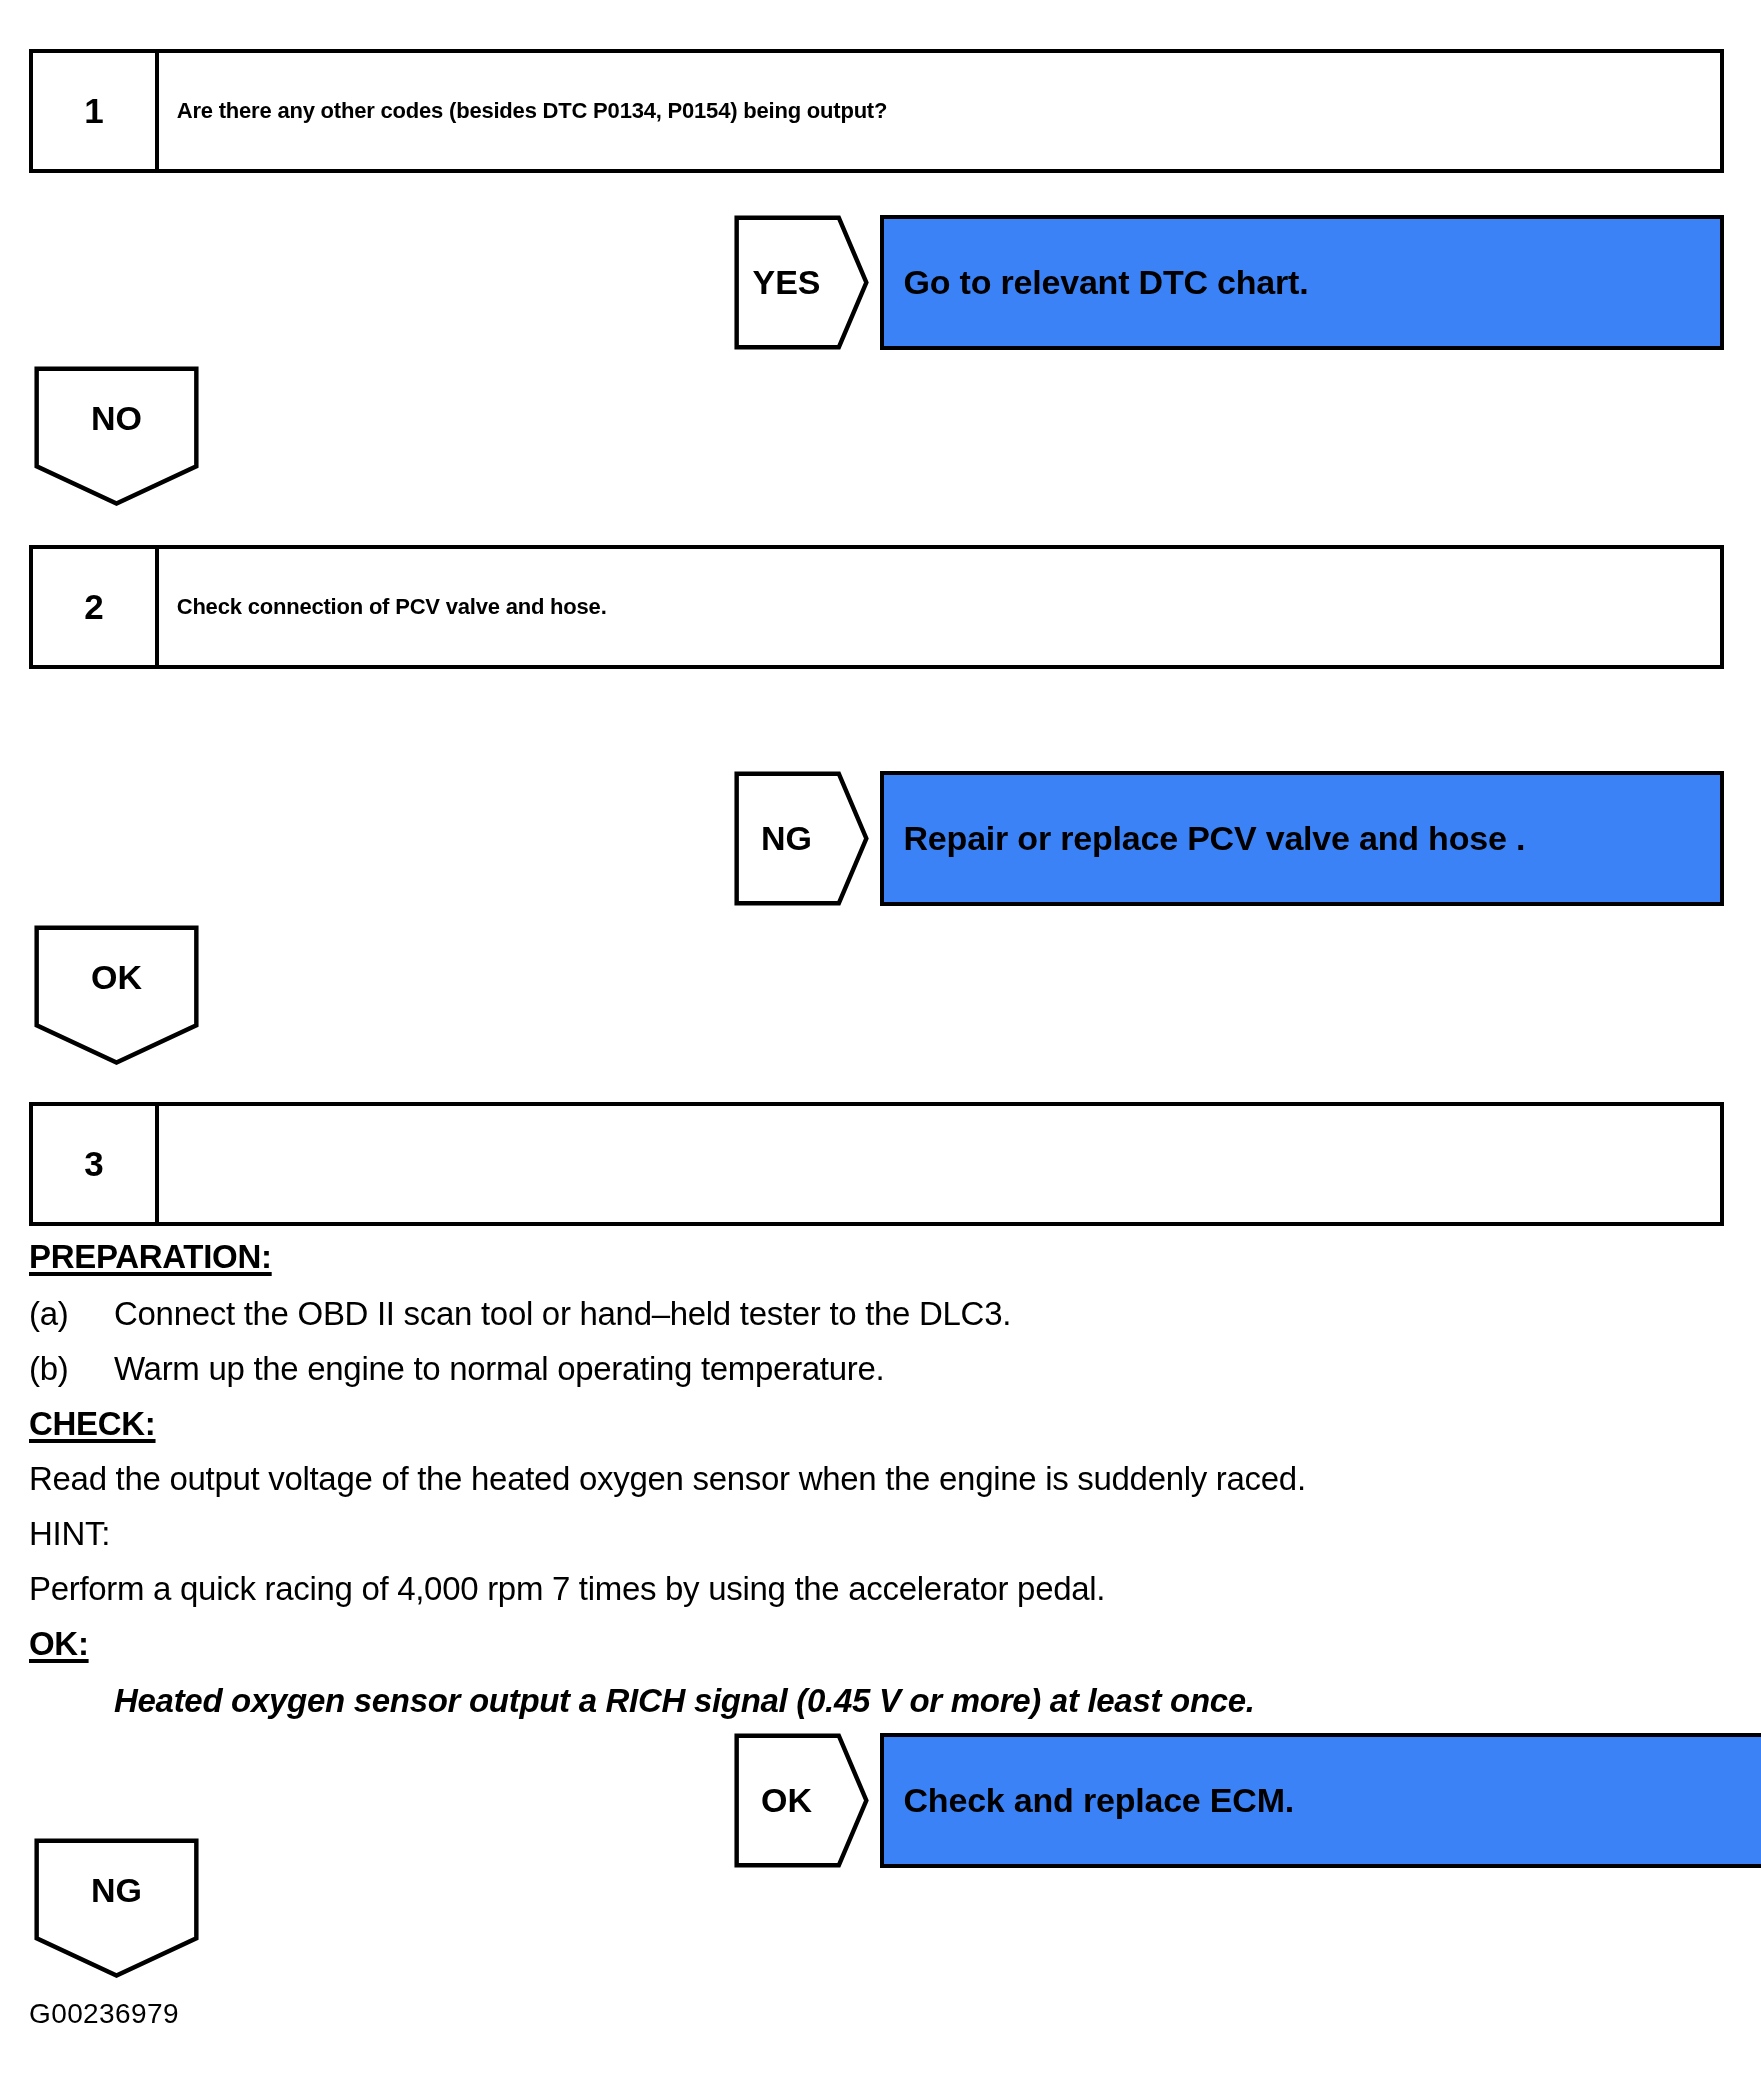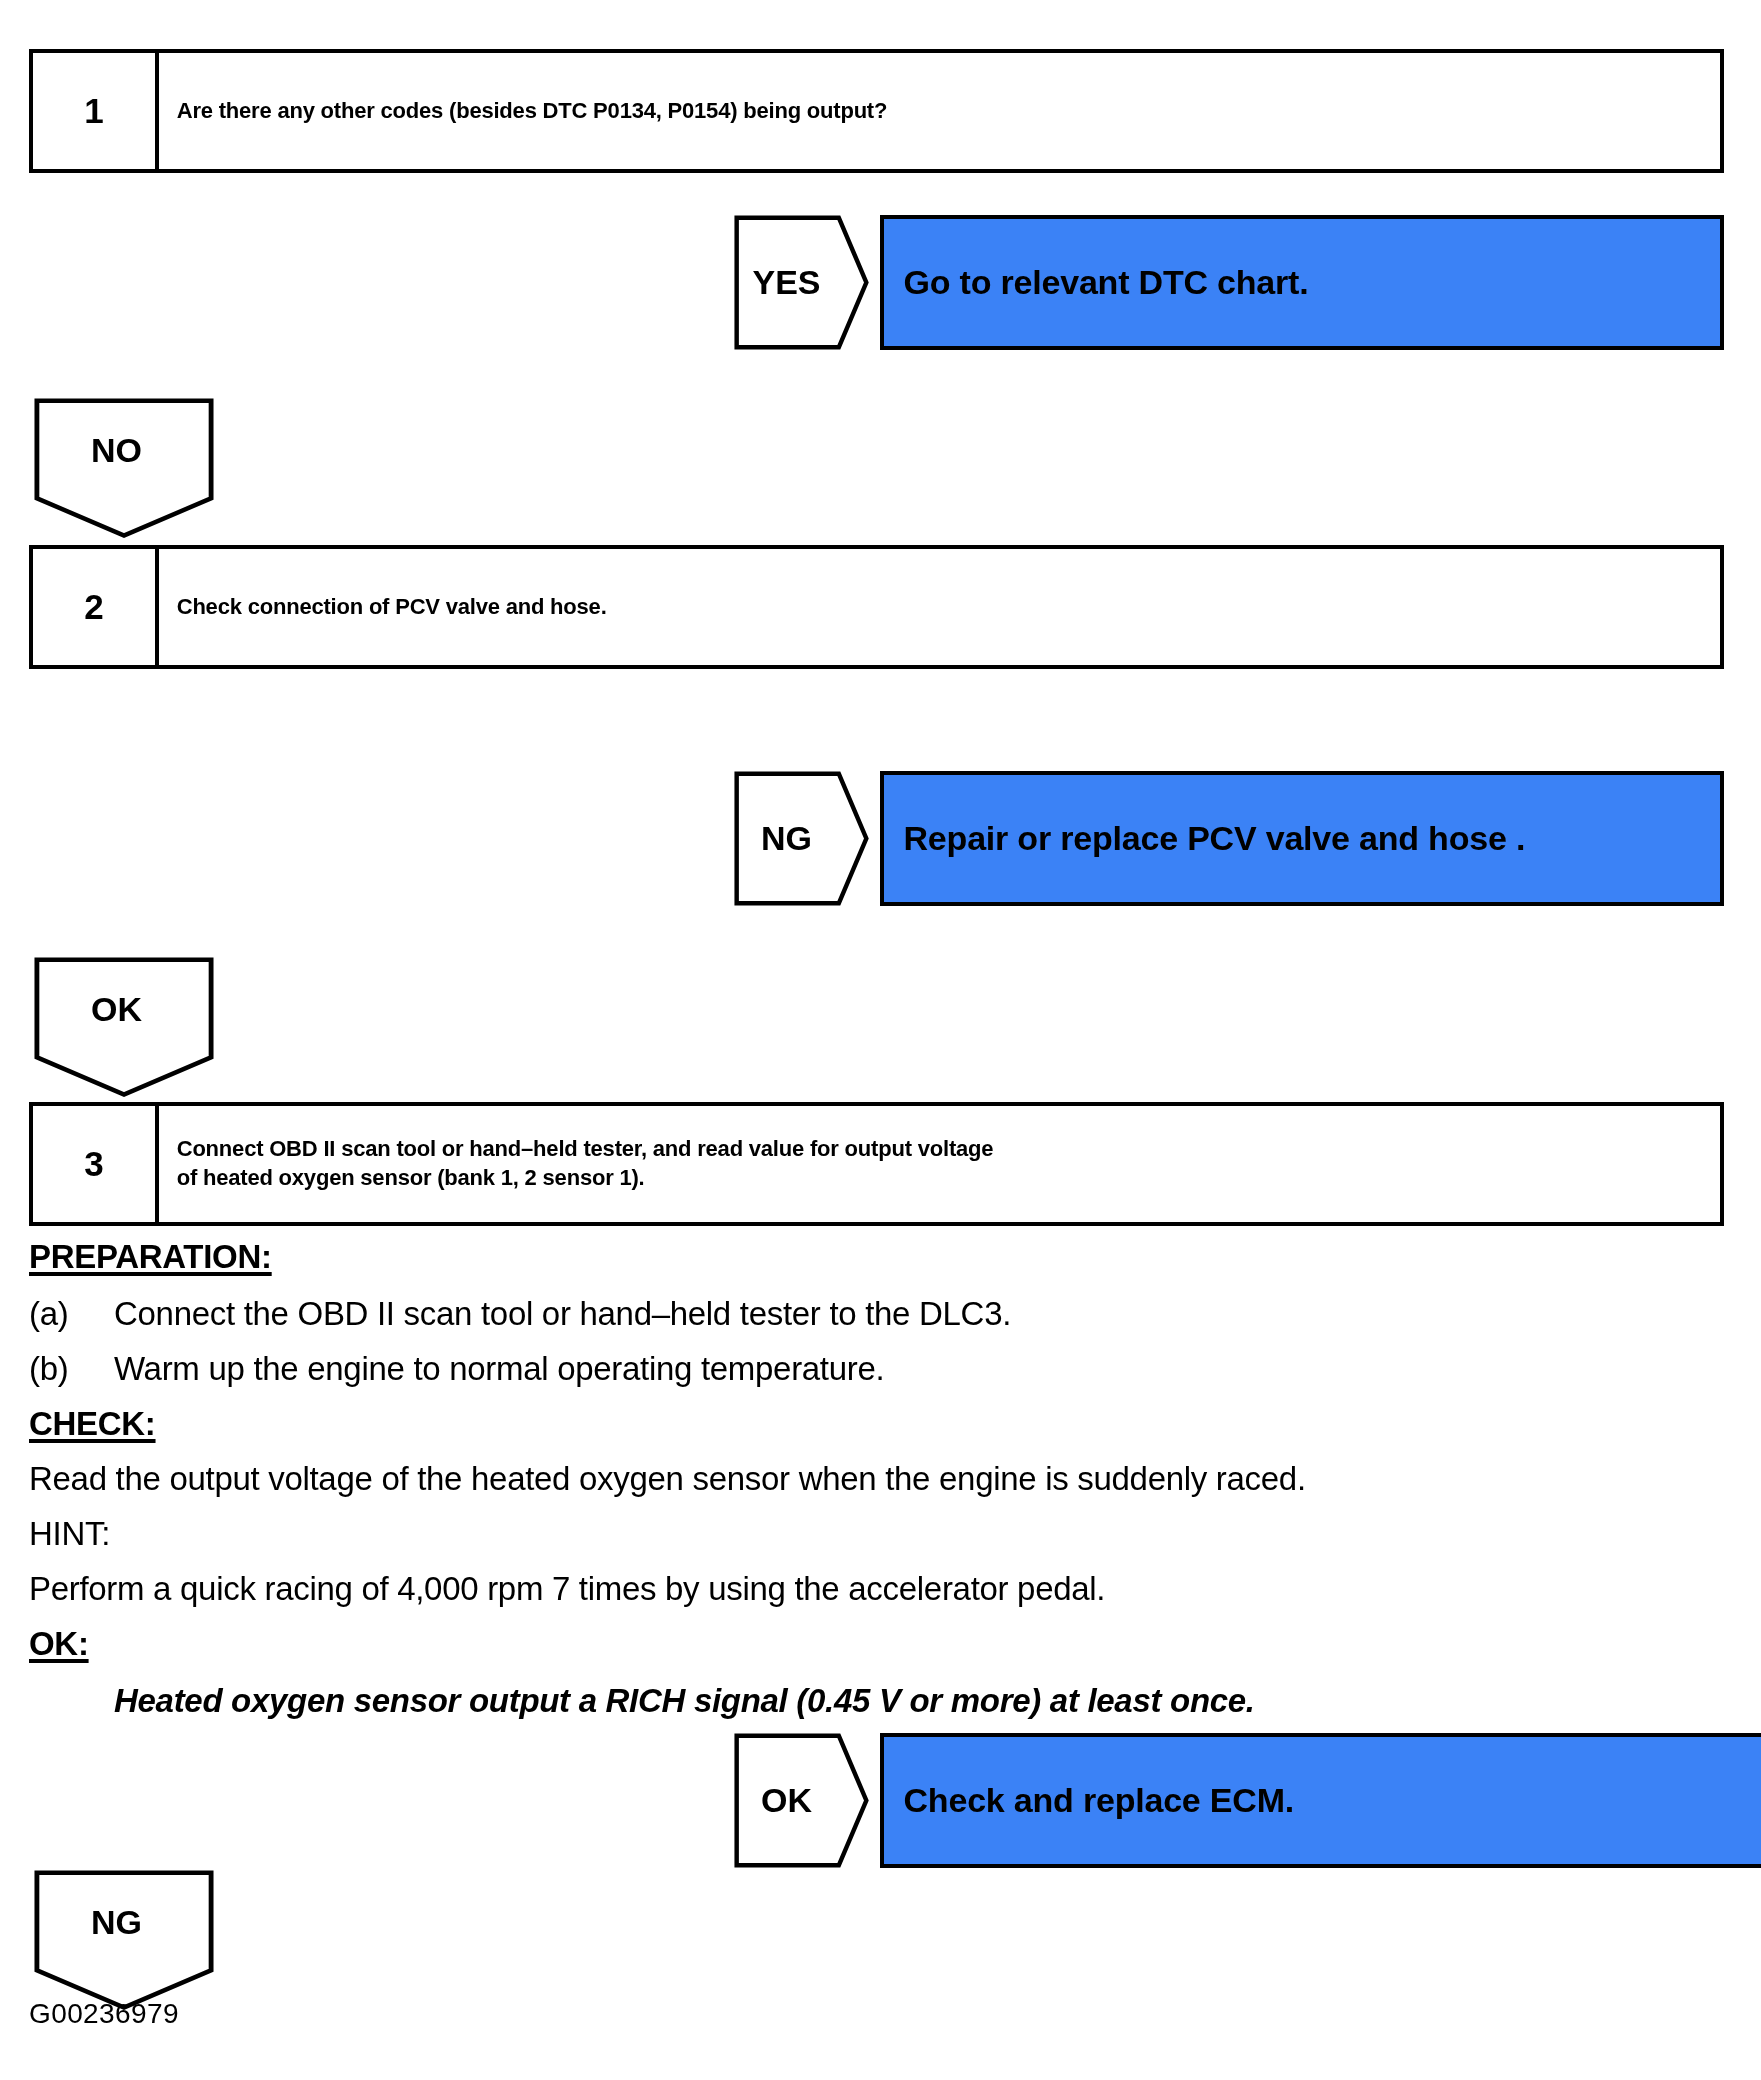--- a/index.html
+++ b/index.html
@@ -84,23 +84,22 @@
     align-items: center;
     justify-content: center;
     font-weight: bold;
     font-size: 34px;
     letter-spacing: 0px;
   }
 
   
   .arrow-down {
     position: absolute;
-    width: 180px;
+    width: 165px;
     height: 142px;
-    margin-top: 32px;
   }
   .arrow-down svg { display: block; width: 100%; height: 100%; }
   .arrow-down .lbl {
     position: absolute;
     left: 0; top: 0;
     width: 165px;
     height: 105px;
     display: flex;
     align-items: center;
     justify-content: center;
@@ -180,24 +179,20 @@
 
   <div class="arrow-down" style="left:34px; top:925px;">
     <svg viewBox="0 0 186 160" preserveAspectRatio="none" aria-hidden="true">
       <polygon points="3,3 183,3 183,113 93,155 3,113" fill="#ffffff" stroke="#000000" stroke-width="5"></polygon>
     </svg>
     <div class="lbl">OK</div>
   </div>
 
   <div class="step-box" style="left:29px; top:1102px; width:1695px; height:124px;">
     <div class="step-num">3</div>
-    <div class="step-text" style="flex-direction:column; align-items:flex-start; justify-content:center;">
-      <span>Connect OBD II scan tool or hand–held tester, and read value for output voltage</span>
-      <span>of heated oxygen sensor (bank 1, 2 sensor 1).</span>
-    </div>
   </div>
 
   <div class="prose" style="top:1240px;">
     <p class="p-line hdr-ul">PREPARATION:</p>
   </div>
 
   <div class="prose" style="top:1297px;">
     <div class="p-line lettered">
       <span class="tag">(a)</span>
       <span>Connect the OBD II scan tool or hand–held tester to the DLC3.</span>

